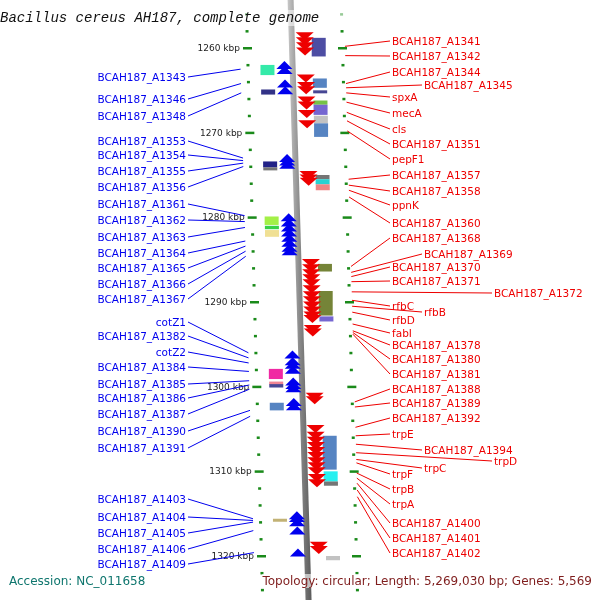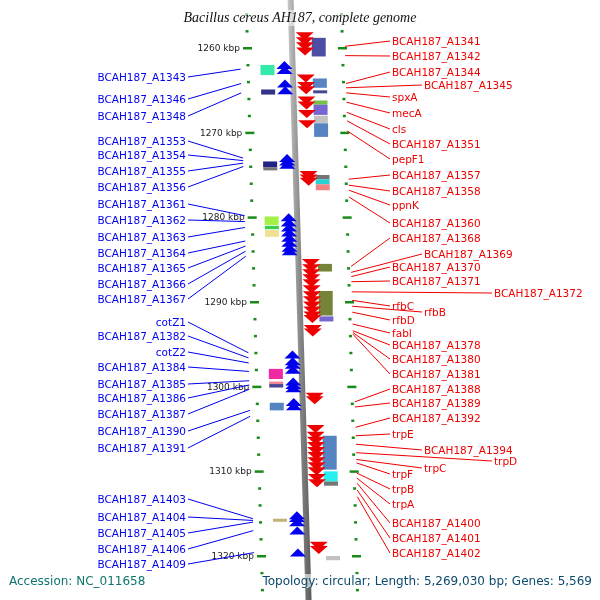--- a/index.html
+++ b/index.html
@@ -1,20 +1,20 @@
 <!DOCTYPE html>
 <html><head>
 <meta charset="utf-8">
 <style>
   html, body { margin:0; padding:0; background:#ffffff; }
   body { width:600px; height:600px; position:relative; overflow:hidden; font-family:"DejaVu Sans", sans-serif; }
   #map { position:absolute; left:0; top:0; }
-  .title { position:absolute; left:0; width:600px; top:10px; text-align:center; font-family:Liberation Serif, serif; font-style:italic; font-size:14px; color:#111; background:rgba(255,255,255,0.55); }
+  .title { position:absolute; left:0; width:600px; top:10px; font-family:Liberation Mono, monospace; font-style:italic; font-size:14px; color:#111; background:rgba(255,255,255,0.55); }
   .footer-left { position:absolute; left:9px; top:574px; font-family:"DejaVu Sans", sans-serif; font-size:12px; color:#0f766e; }
-  .footer-right { position:absolute; right:8px; top:574px; font-family:"DejaVu Sans", sans-serif; font-size:12px; color:#0c4a6e; background:rgba(255,255,255,0.6); }
+  .footer-right { position:absolute; right:8px; top:574px; font-family:"DejaVu Sans", sans-serif; font-size:12px; color:#7f1d1d; background:rgba(255,255,255,0.6); }
 </style>
 </head>
 <body>
 
 <svg id="map" width="600" height="600" xmlns="http://www.w3.org/2000/svg">
   <defs>
     <linearGradient id="bbGrad" x1="0" x2="1" y1="0" y2="0">
       <stop offset="0" stop-color="#c8c8c8"></stop>
       <stop offset="0.5" stop-color="#8a8a8a"></stop>
       <stop offset="1" stop-color="#5a5a5a"></stop>

